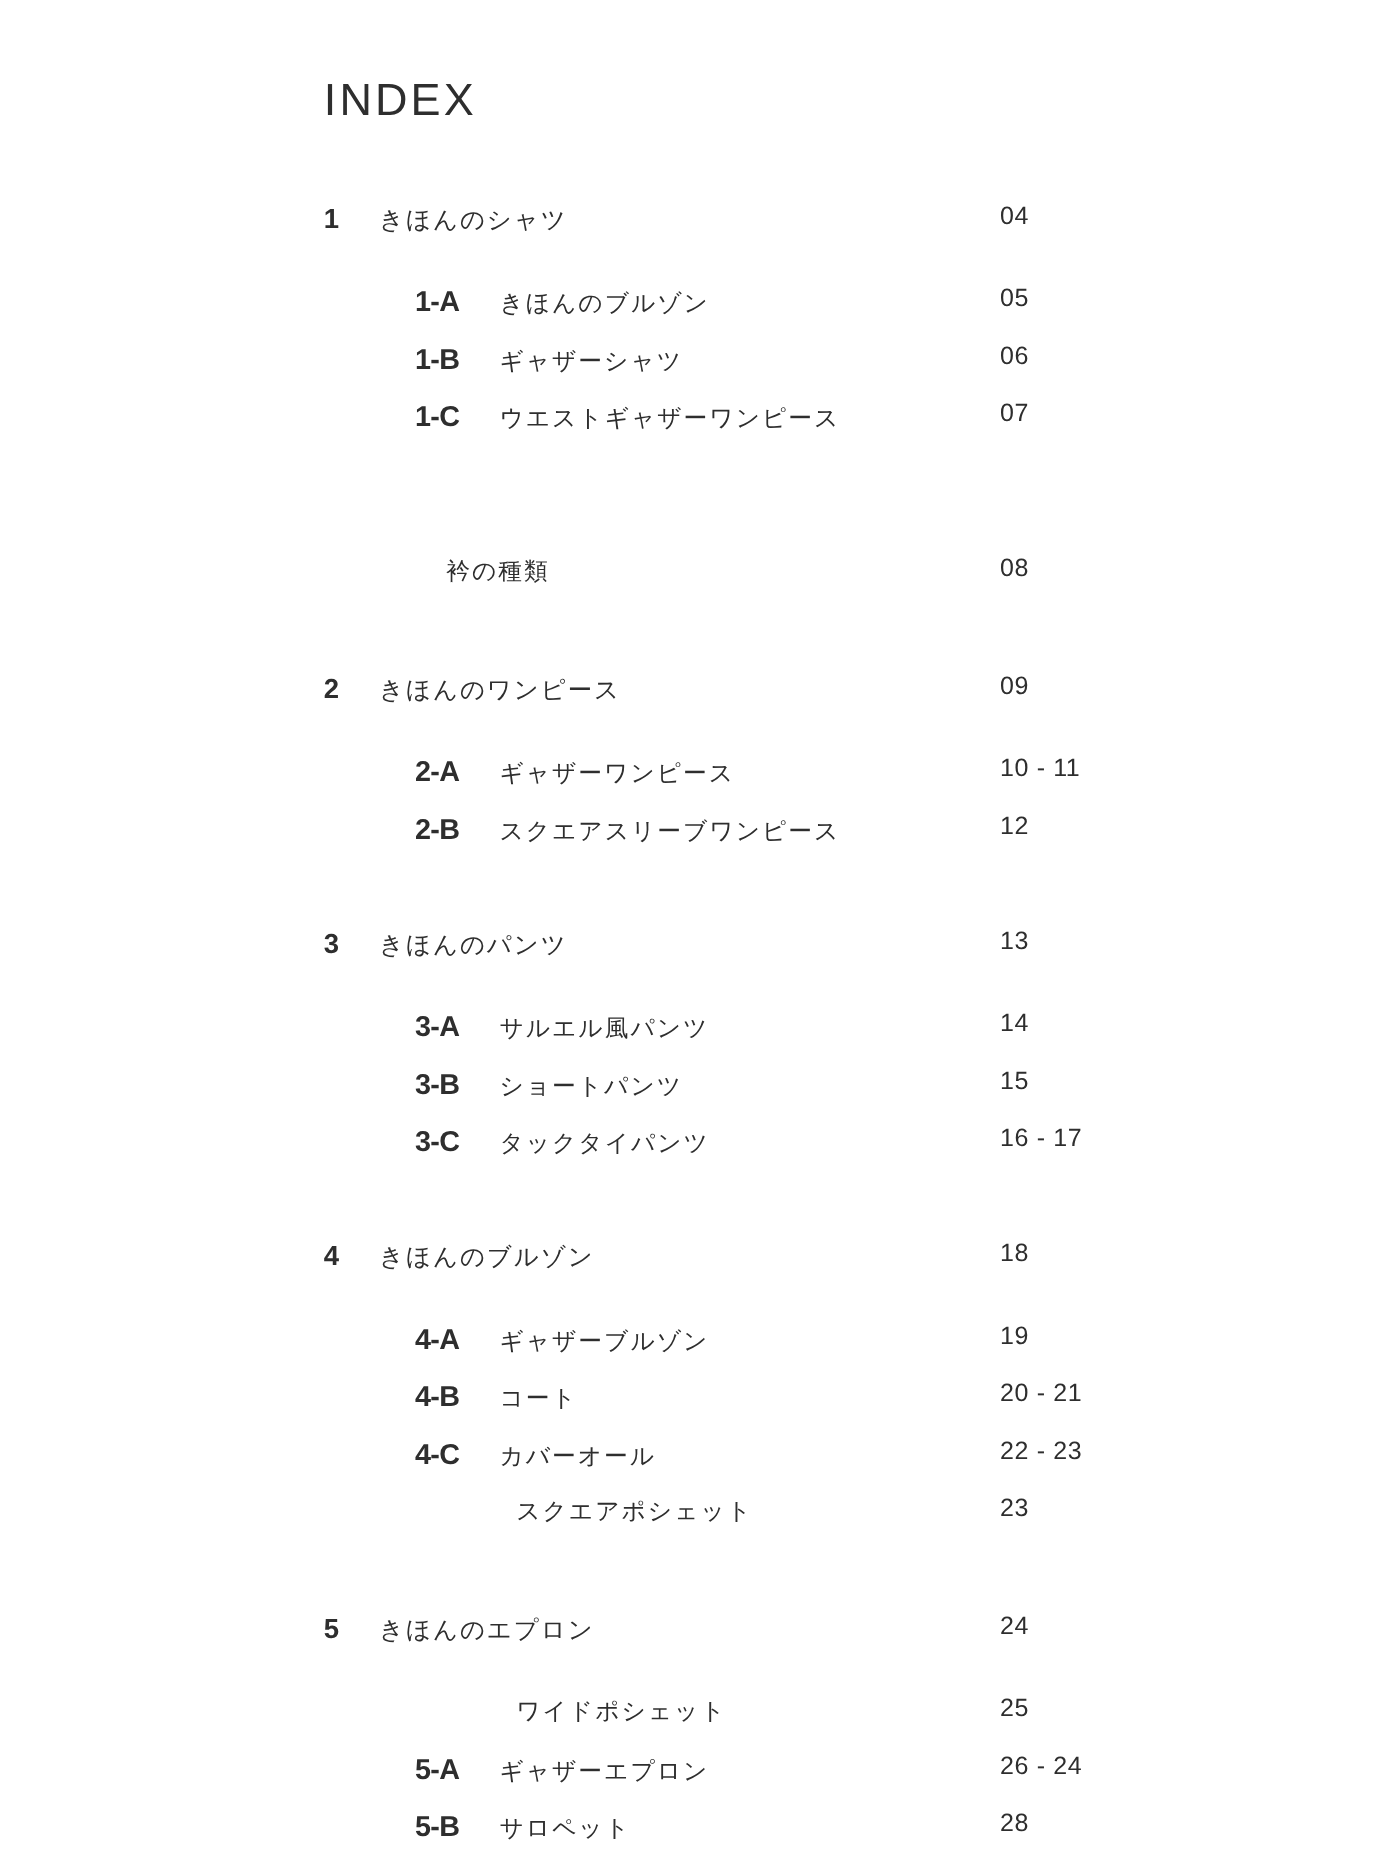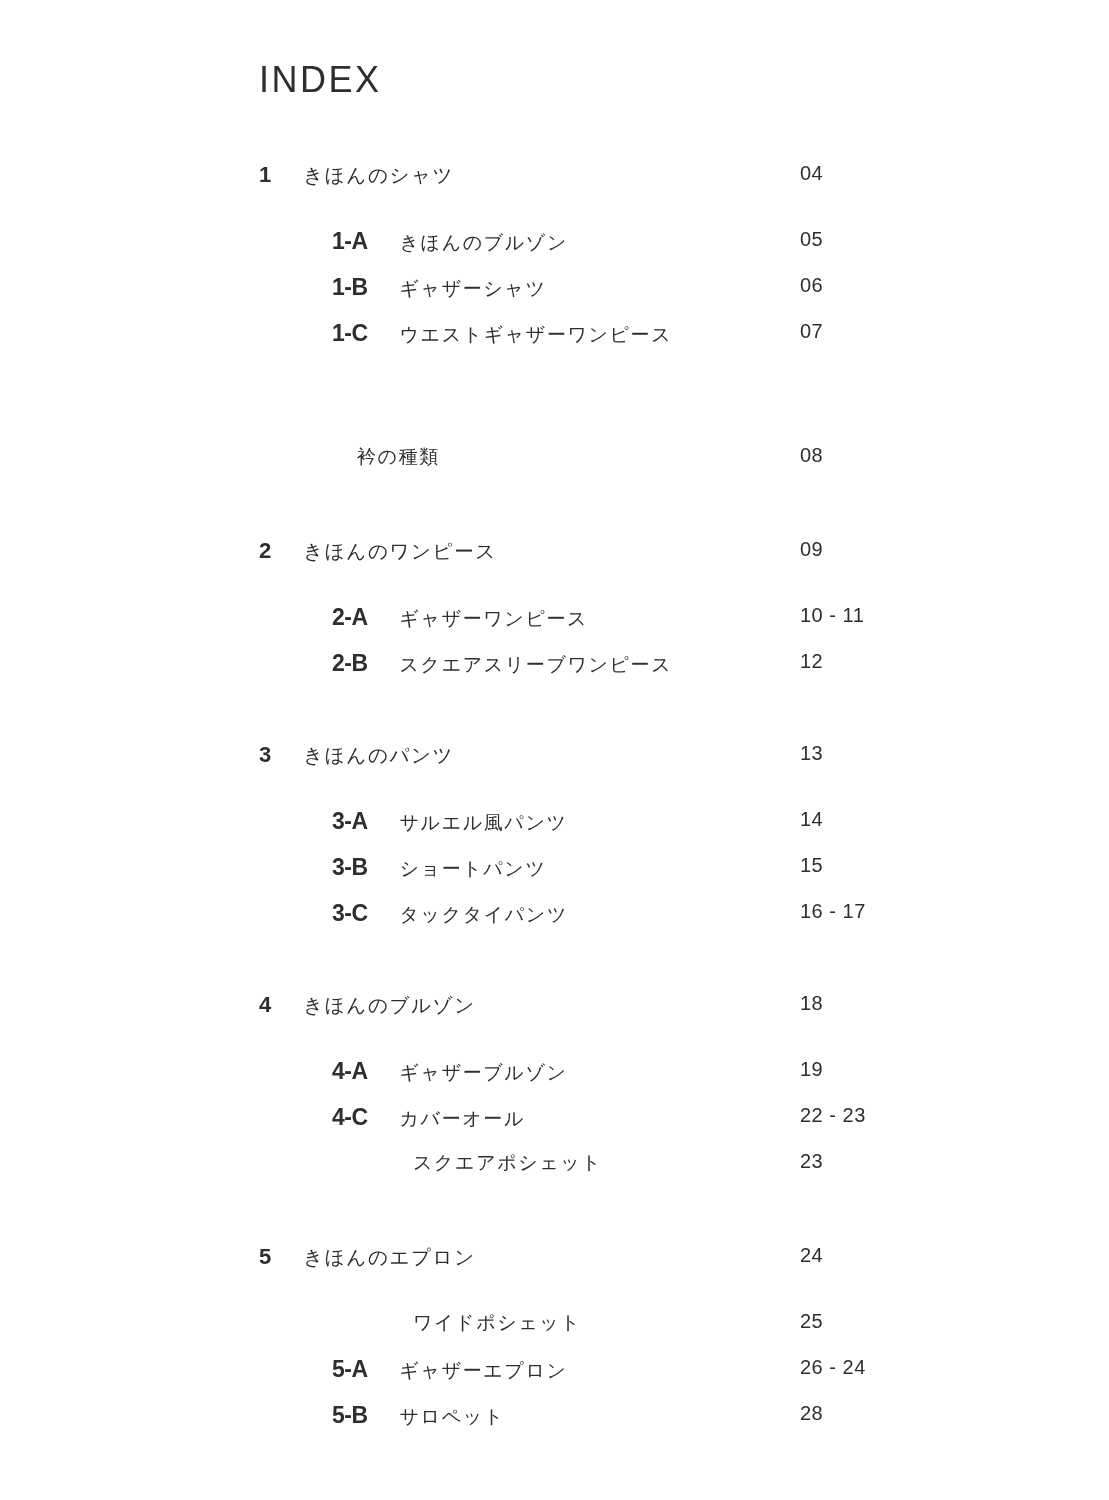--- a/index.html
+++ b/index.html
@@ -245,20 +245,28 @@
       <div class="row level-2">
         <span class="label-wrap">
           <span class="sub-num">4-A</span>
           <span class="title-text">ギャザーブルゾン</span>
         </span>
         <span class="leader"></span>
         <span class="pagenum">19</span>
       </div>
       <div class="row level-2">
         <span class="label-wrap">
+          <span class="sub-num">4-B</span>
+          <span class="title-text">コート</span>
+        </span>
+        <span class="leader"></span>
+        <span class="pagenum">20 - 21</span>
+      </div>
+      <div class="row level-2">
+        <span class="label-wrap">
           <span class="sub-num">4-C</span>
           <span class="title-text">カバーオール</span>
         </span>
         <span class="leader"></span>
         <span class="pagenum">22 - 23</span>
       </div>
       <div class="row level-2-plain">
         <span class="label-wrap">
           <span class="title-text">スクエアポシェット</span>
         </span>

